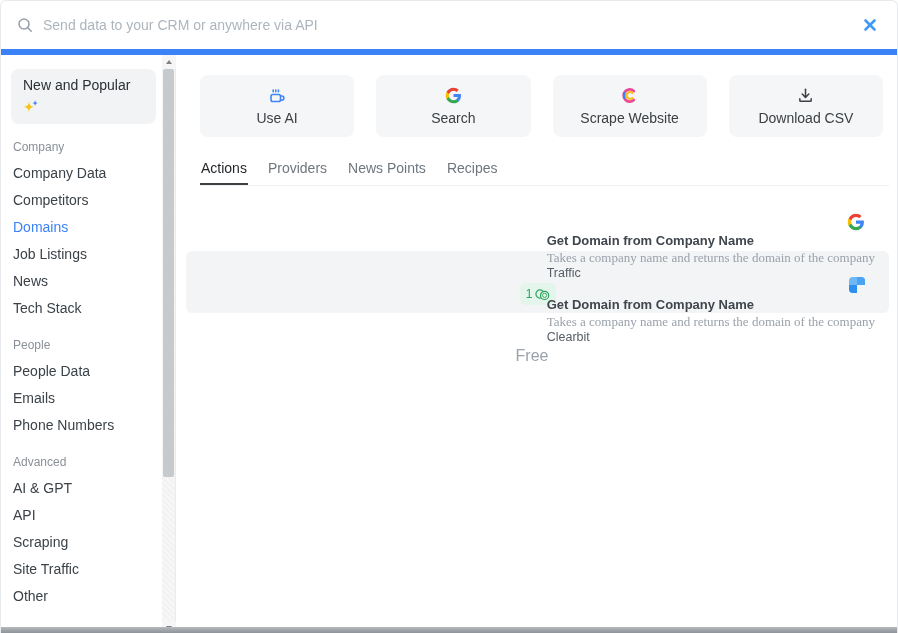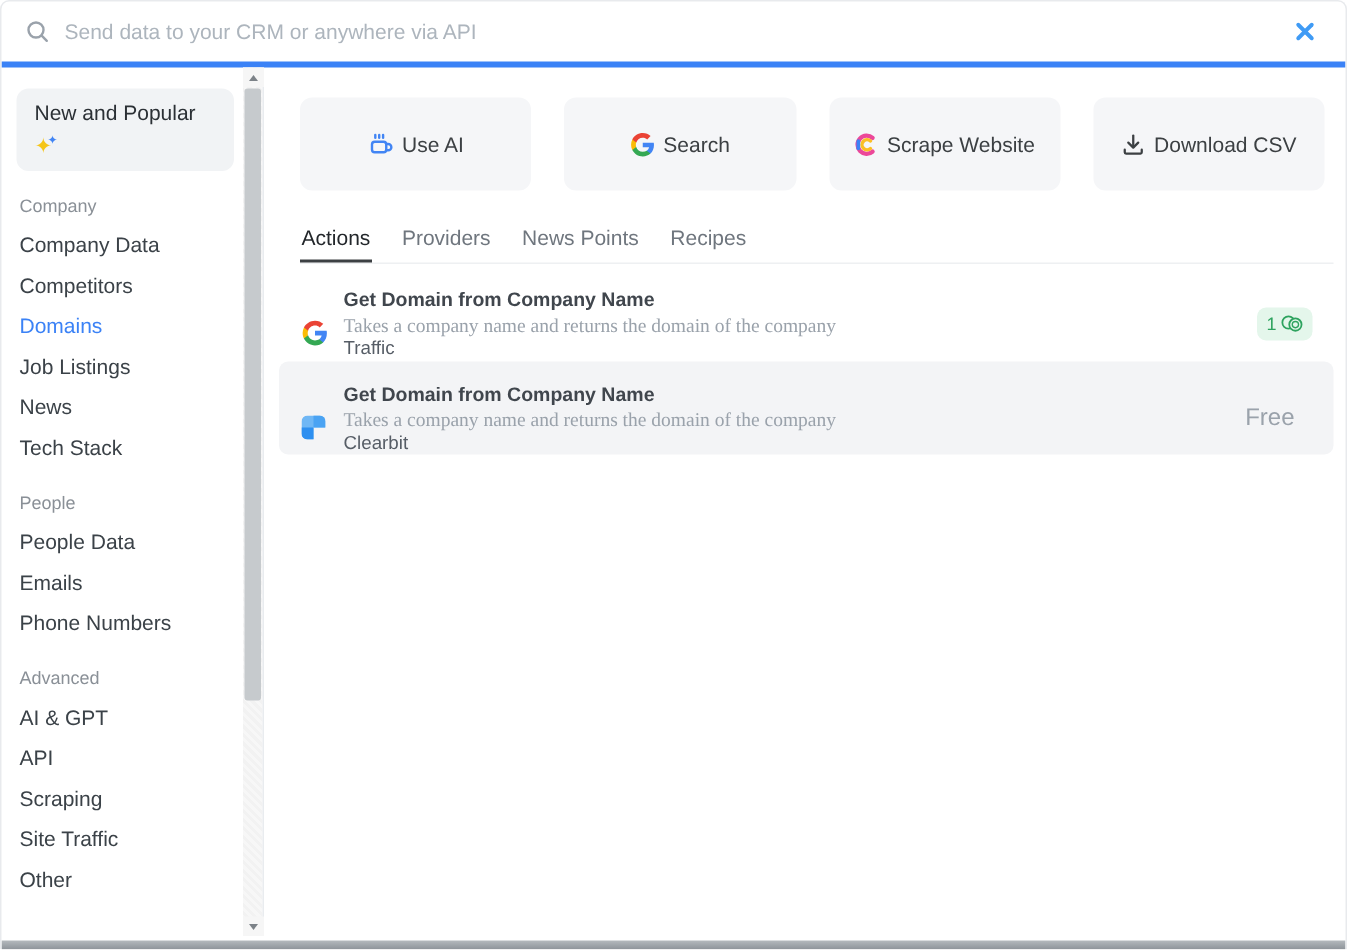--- a/index.html
+++ b/index.html
@@ -4,22 +4,22 @@
 <style>
   * { margin:0; padding:0; box-sizing:border-box; }
   body { font-family:"Liberation Sans", sans-serif; background:#ffffff; }
   .app {
     position:relative; width:898px; height:633px; background:#fff;
     border:1px solid #e8eaed; border-bottom:none; border-radius:6px 6px 0 0;
     overflow:hidden;
   }
   
   .searchbar {
-    height:44px; display:flex; align-items:center; padding:0 16px;
-    border-bottom:4px solid #3b82f6;
+    height:54px; display:flex; align-items:center; padding:0 16px;
+    border-bottom:6px solid #3b82f6;
   }
   .search-icon { flex:0 0 auto; margin-right:10px; display:flex; }
   .search-input {
     flex:1; border:none; outline:none; font-size:14px; color:#3c4043;
     font-family:"Liberation Sans", sans-serif;
   }
   .search-input::placeholder { color:#adb5bd; }
   .close-btn { flex:0 0 auto; background:none; border:none; cursor:pointer; padding:4px; display:flex; }
   
   .body-row { display:flex; height:579px; }
@@ -46,33 +46,33 @@
   .vs-up { top:0; }
   .vs-down { bottom:0; }
   .tri-up { width:0; height:0; border-left:3.5px solid transparent; border-right:3.5px solid transparent; border-bottom:4.5px solid #7c8288; }
   .tri-down { width:0; height:0; border-left:3.5px solid transparent; border-right:3.5px solid transparent; border-top:4.5px solid #7c8288; }
   .vs-thumb { position:absolute; left:1px; top:14px; width:11px; height:408px; background:#c6cacd; border-radius:2px; cursor:grab; }
   
   .main { flex:1; padding:20px 8px 0 10px; overflow:hidden; }
   .quick-actions { display:flex; gap:22px; margin:0 6px 0 14px; }
   .qa-btn {
     flex:1; height:62px; background:#f5f6f8; border:none; border-radius:8px;
-    display:flex; flex-direction:row; align-items:center; justify-content:center; gap:5px;
+    display:flex; flex-direction:column; align-items:center; justify-content:center; gap:5px;
     font-family:"Liberation Sans", sans-serif; font-size:14px; color:#3c4043; cursor:pointer;
   }
   .qa-icon { height:18px; display:flex; align-items:center; }
   
   .tabs { display:flex; gap:19px; margin:19px 0 0 14px; border-bottom:1px solid #eef0f2; }
   .tab { font-size:14px; color:#6f767e; padding:4px 1px 7px; cursor:pointer; border-bottom:2px solid transparent; }
   .tab.active { color:#23272b; border-bottom-color:#3c4043; }
   
   .rows { margin-top:1px; }
   .row {
-    display:flex; align-items:center; padding:11px 14px 0 15px; height:64px;
-    border-radius:6px; cursor:pointer;
+    display:flex; align-items:flex-end; padding:11px 14px 0 15px; height:64px;
+    border-radius:6px; cursor:pointer;flex-direction:column;
   }
   .row.highlighted { background:#f3f4f6; height:62px; }
   .row-icon { flex:0 0 18px; margin:15px 10px 0 0; display:flex; }
   .row-text { flex:1; min-width:0; }
   .row-title { font-size:13px; font-weight:600; color:#40464d; line-height:16px; margin-top:2px; }
   .row-desc { font-size:13px; color:#9aa2ab; line-height:15px; margin-top:1px;font-family:Liberation Serif, serif; }
   .row-provider { font-size:12.5px; color:#565d66; line-height:15px; margin-top:1px; }
   .row-right { flex:0 0 auto; align-self:center; margin-top:2px; }
   .credit-badge {
     display:inline-flex; align-items:center; gap:3px; background:#e4f6eb; color:#2ea35f;

